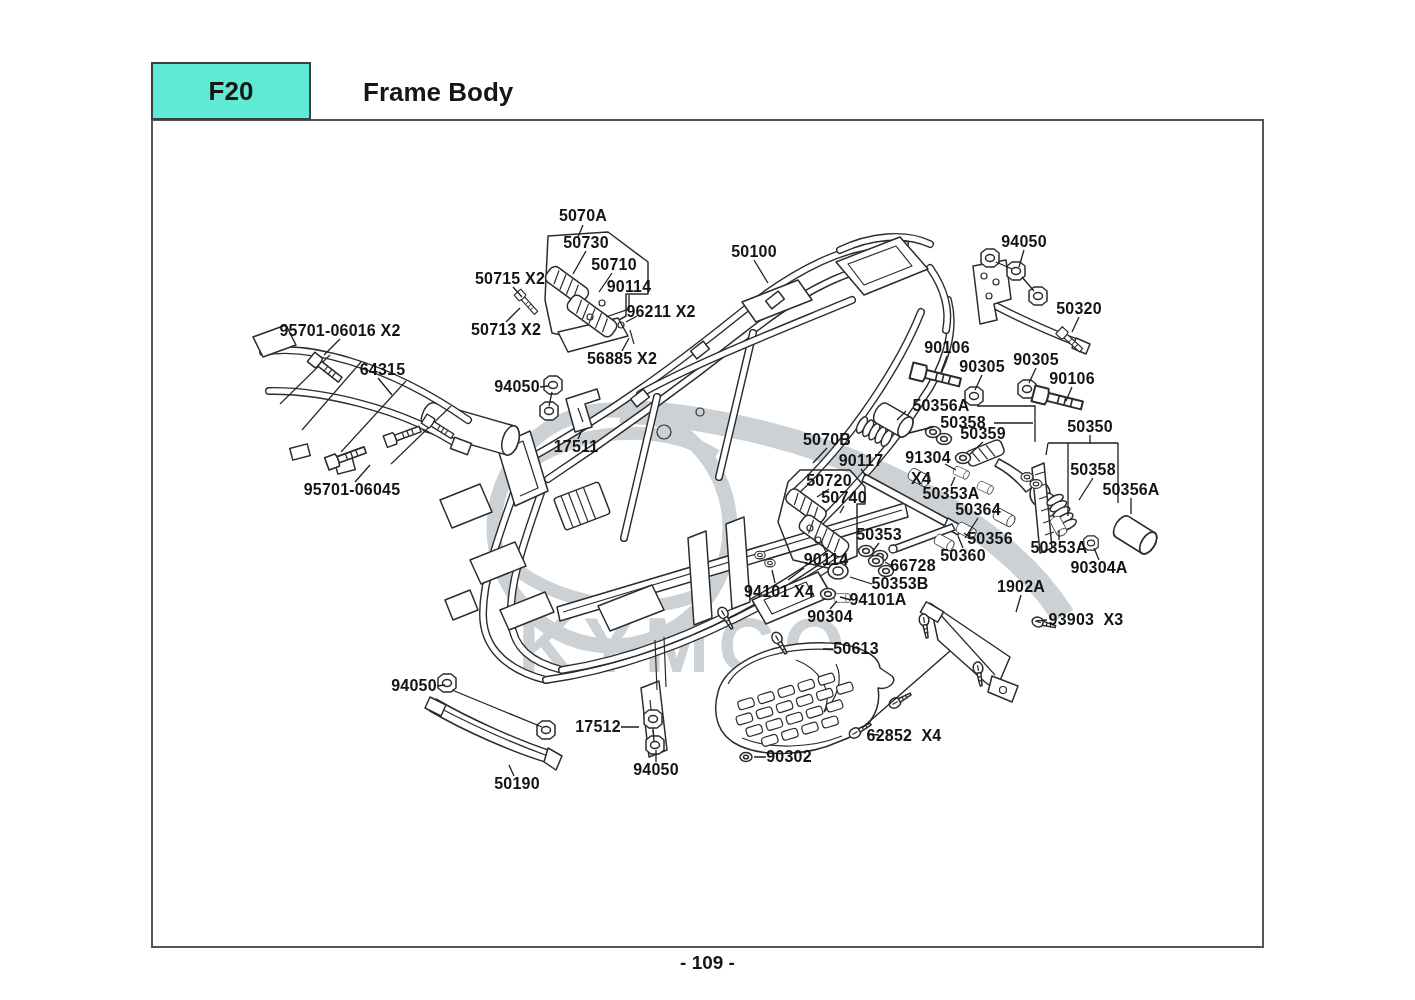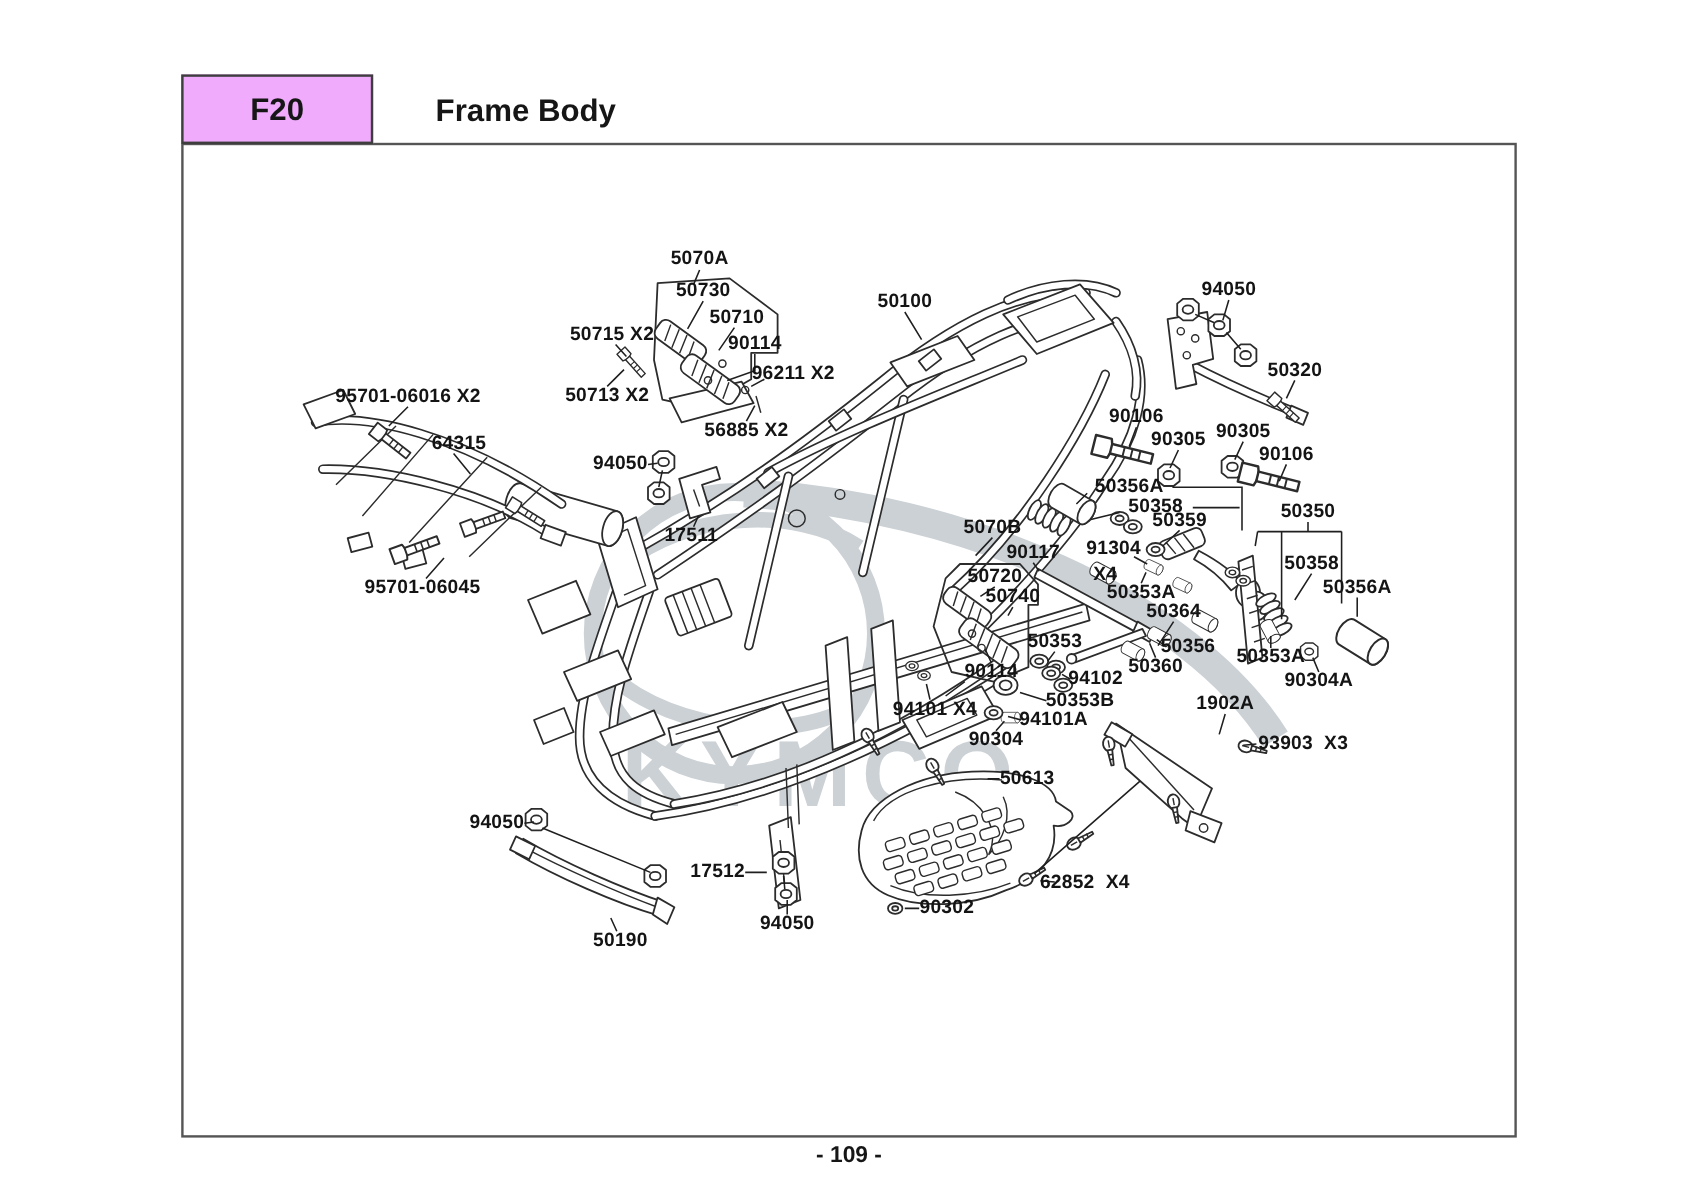--- a/index.html
+++ b/index.html
@@ -1,20 +1,20 @@
 <!DOCTYPE html>
 <html><head>
 <meta charset="utf-8">
 <style>
   html,body{margin:0;padding:0;background:#fff;}
   .page{position:relative;width:1415px;height:1000px;background:#fff;overflow:hidden;
         font-family:"Liberation Sans",sans-serif;color:#161616;}
   .title-box{position:absolute;left:151px;top:62px;width:160px;height:58px;border:2px solid #3e3e3e;
         box-sizing:border-box;display:flex;align-items:center;justify-content:center;
-        font-weight:bold;font-size:26px;background:#f0abfc;z-index:5;}
+        font-weight:bold;font-size:26px;background:#5eead4;z-index:5;}
   .page-title{position:absolute;left:363px;top:77px;font-weight:bold;font-size:26px;z-index:5;}
   .content-box{position:absolute;left:151px;top:119px;width:1113px;height:829px;border:2px solid #555;
         box-sizing:border-box;background:#fff;z-index:1;}
   svg.diagram{position:absolute;left:0;top:0;width:1415px;height:1000px;z-index:2;}
   #label-layer{position:absolute;left:0;top:0;width:1415px;height:1000px;z-index:3;}
   .plabel{position:absolute;transform:translate(-50%,-50%);font-weight:bold;font-size:16px;
         white-space:pre;letter-spacing:.2px;color:#141414;}
   .page-number{position:absolute;left:151px;top:952px;width:1113px;text-align:center;
         font-weight:bold;font-size:19px;z-index:5;}
   
@@ -390,21 +390,21 @@
       <div class="plabel" style="left: 1093px; top: 470px;">50358</div>
       <div class="plabel" style="left: 1131px; top: 490px;">50356A</div>
       <div class="plabel" style="left: 951px; top: 494px;">50353A</div>
       <div class="plabel" style="left: 978px; top: 510px;">50364</div>
       <div class="plabel" style="left: 879px; top: 535px;">50353</div>
       <div class="plabel" style="left: 826px; top: 560px;">90114</div>
       <div class="plabel" style="left: 990px; top: 539px;">50356</div>
       <div class="plabel" style="left: 1059px; top: 548px;">50353A</div>
       <div class="plabel" style="left: 1099px; top: 568px;">90304A</div>
       <div class="plabel" style="left: 963px; top: 556px;">50360</div>
-      <div class="plabel" style="left: 913px; top: 566px;">94102</div>
+      <div class="plabel" style="left: 913px; top: 566px;">66728</div>
       <div class="plabel" style="left: 900px; top: 584px;">50353B</div>
       <div class="plabel" style="left: 779px; top: 592px;">94101 X4</div>
       <div class="plabel" style="left: 878px; top: 600px;">94101A</div>
       <div class="plabel" style="left: 1021px; top: 587px;">1902A</div>
       <div class="plabel" style="left: 1086px; top: 620px; text-align: center;">93903  X3</div>
       <div class="plabel" style="left: 830px; top: 617px;">90304</div>
       <div class="plabel" style="left: 856px; top: 649px;">50613</div>
       <div class="plabel" style="left: 414px; top: 686px;">94050</div>
       <div class="plabel" style="left: 598px; top: 727px;">17512</div>
       <div class="plabel" style="left: 904px; top: 736px;">62852  X4</div>

